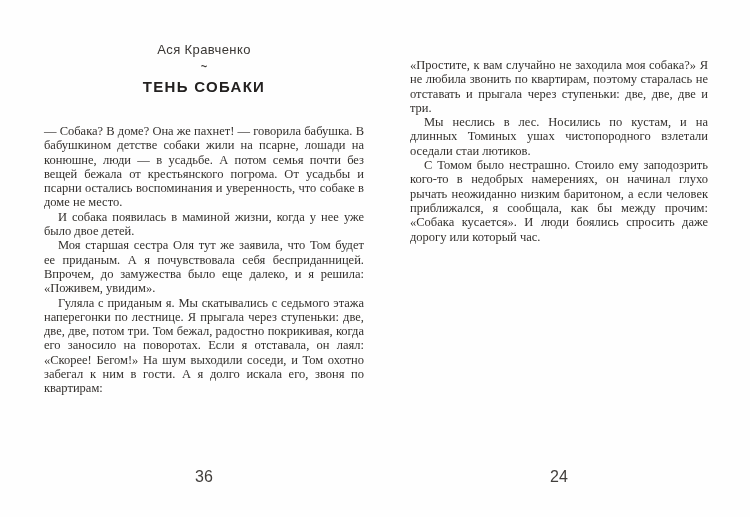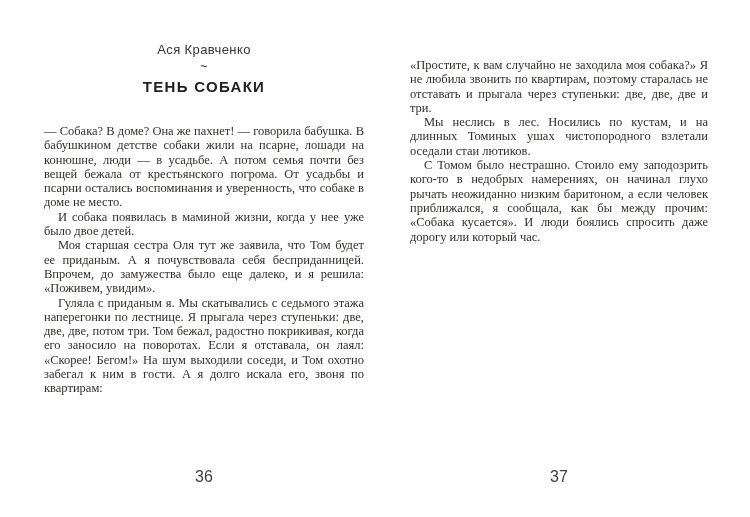--- a/index.html
+++ b/index.html
@@ -99,15 +99,15 @@
 
   <div class="page page-right">
     <div class="body-text">
       <p>«Простите, к вам случайно не заходила моя собака?» Я не любила звонить по квартирам, поэтому старалась не отставать и прыгала через ступеньки: две, две, две и три.</p>
       <p class="indent">Мы неслись в лес. Носились по кустам, и на длинных Томиных ушах чистопородного взлетали оседали стаи лютиков.</p>
       <p class="indent">С Томом было нестрашно. Стоило ему заподозрить кого-то в недобрых намерениях, он начинал глухо рычать неожиданно низким баритоном, а если человек приближался, я сообщала, как бы между прочим: «Собака кусается». И люди боялись спросить даже дорогу или который час.</p>
     </div>
   </div>
 
   <div class="page-num page-num-left">36</div>
-  <div class="page-num page-num-right">37</div>
+  <div class="page-num page-num-right">24</div>
 
 </div>
 
 </body></html>

